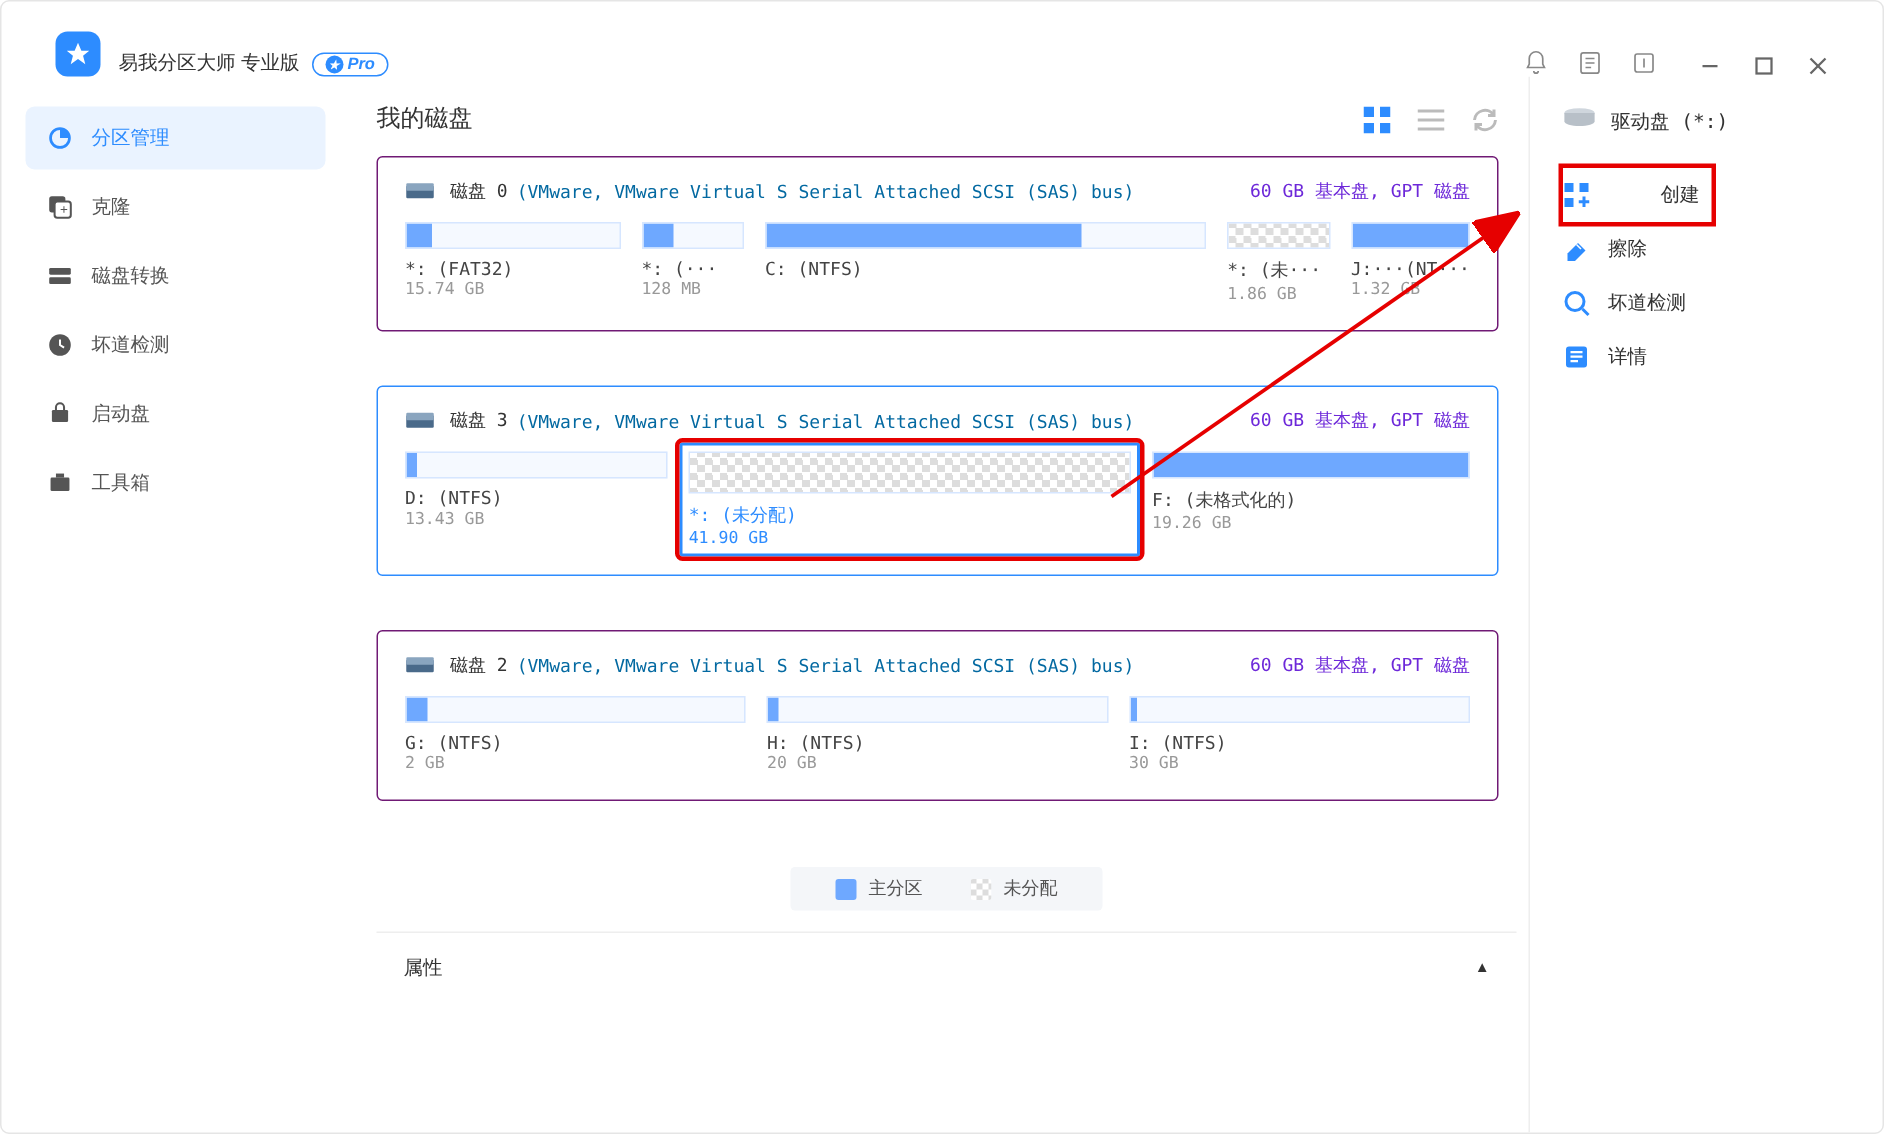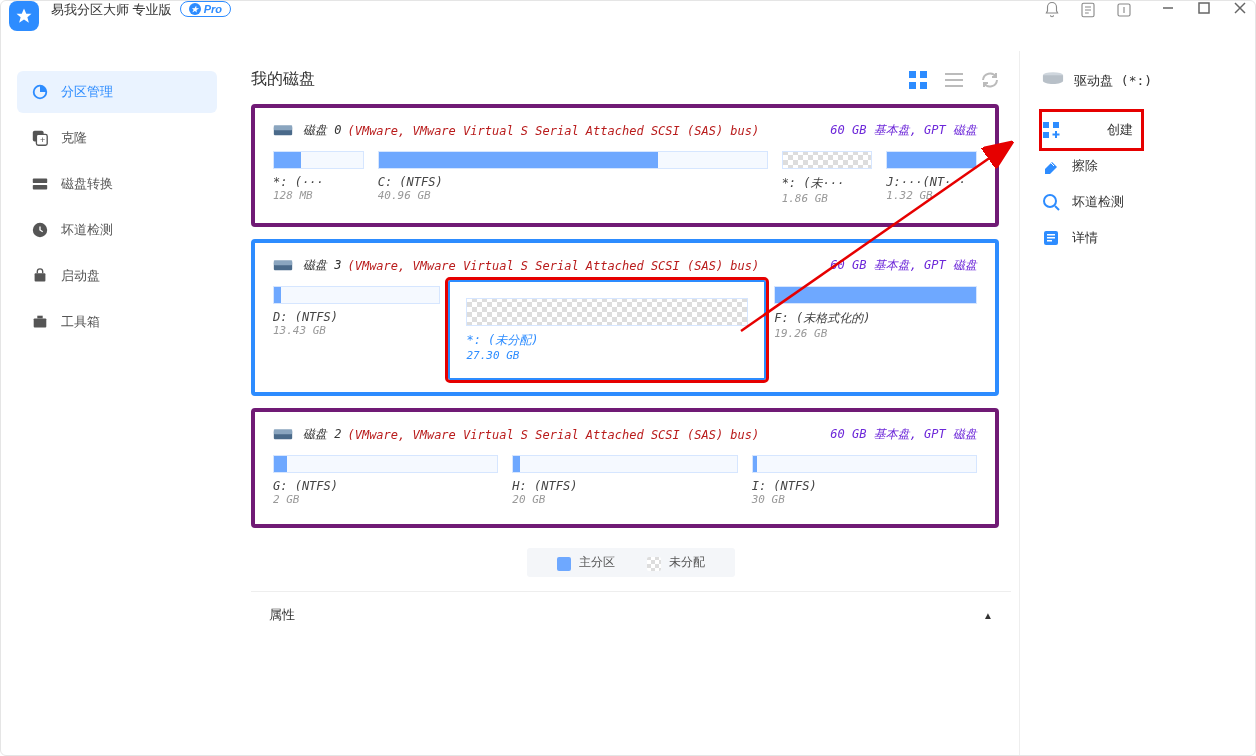--- a/index.html
+++ b/index.html
@@ -1,20 +1,20 @@
 <!DOCTYPE html>
 <html><head>
 <meta charset="utf-8">
 <style>
 * { margin:0; padding:0; box-sizing:border-box; font-family:"Microsoft YaHei",Arial,sans-serif; }
 body { background:#fff; width:1256px; height:756px; overflow:hidden; position:relative; }
 .app { width:1256px; height:756px; border:1px solid #e5e5e5; border-radius:6px; position:relative; display:flex; flex-direction:column; }
 
 
-.titlebar { height:50px; display:flex; align-items:flex-start; padding:0 8px; }
+.titlebar { height:50px; display:flex; align-items:flex-end; padding:0 36px; }
 .logo { width:30px; height:30px; background:#2d8cff; border-radius:8px; display:flex; align-items:center; justify-content:center; }
 .logo svg { width:18px; height:18px; fill:#fff; }
 .app-title { margin-left:12px; font-size:13px; color:#333; }
 .pro-badge { margin-left:8px; border:1.5px solid #2d8cff; border-radius:10px; padding:1px 8px; font-size:11px; color:#2d8cff; font-weight:bold; font-style:italic; display:flex; align-items:center; gap:3px; }
 .pro-star { width:12px; height:12px; background:#2d8cff; border-radius:50%; display:flex; align-items:center; justify-content:center; color:#fff; font-size:8px; }
 .title-spacer { flex:1; }
 .title-icons { display:flex; align-items:center; gap:18px; }
 .title-icon { width:18px; height:18px; cursor:pointer; display:flex; align-items:center; justify-content:center; color:#888; }
 .win-controls { display:flex; align-items:center; gap:22px; margin-left:28px; }
 .win-btn { width:14px; height:14px; cursor:pointer; display:flex; align-items:center; justify-content:center; color:#666; }
@@ -29,45 +29,45 @@
 .side-icon { width:18px; height:18px; margin-right:12px; display:flex; align-items:center; justify-content:center; }
 
 
 .main { flex:1; padding:18px 8px 0 18px; overflow:auto; position:relative; }
 .main-header { display:flex; align-items:center; margin-bottom:14px; padding-right:12px; }
 .main-title { font-size:16px; color:#333; font-weight:500; }
 .view-icons { display:flex; gap:18px; align-items:center; }
 .view-icon { width:18px; height:18px; cursor:pointer; color:#bbb; }
 .view-icon.active { color:#2d8cff; }
 
-.disk-card { border:4px solid #701a75; border-radius:4px; margin-bottom:12px; padding:14px 18px 18px 18px; margin-right:12px; background:#fff;font-style:italic; }
+.disk-card { border:1px solid #701a75; border-radius:4px; margin-bottom:36px; padding:14px 18px 18px 18px; margin-right:12px; background:#fff; }
 .disk-card.selected { border-color:#2d8cff; }
 .disk-head { display:flex; align-items:center; font-size:12px; margin-bottom:12px; }
 .disk-icon { width:20px; height:14px; margin-right:10px; }
 .disk-icon svg{width:100%;height:100%;}
 .disk-name { color:#333; font-family:monospace,"Microsoft YaHei"; }
-.disk-desc { color:#b91c1c; margin-left:6px; font-family:monospace,"Microsoft YaHei"; }
+.disk-desc { color:#0369a1; margin-left:6px; font-family:monospace,"Microsoft YaHei"; }
 .disk-meta { margin-left:auto; color:#6d28d9; font-family:monospace,"Microsoft YaHei"; }
 
 .part-row { display:flex; gap:14px; }
 .part { flex:1; display:flex; flex-direction:column; }
 .part-bar { height:18px; border:1px solid #d6e6ff; background:#f5f9ff; position:relative; overflow:hidden; }
 .part-bar .fill { position:absolute; left:0; top:0; height:100%; background:#6ea8ff; }
 .part-bar.unalloc { background:repeating-conic-gradient(#ddd 0% 25%,#fff 0% 50%) 0/10px 10px; }
 .part-label { font-family:monospace,"Microsoft YaHei"; font-size:12px; color:#444; margin-top:6px; white-space:nowrap; overflow:hidden; text-overflow:ellipsis; }
 .part-size { font-family:monospace,"Microsoft YaHei"; font-size:11px; color:#999; }
 
-.part.selected { border:2px solid #2d8cff; border-radius:2px; padding:16px; margin:-6px; }
+.part.selected { border:2px solid #2d8cff; border-radius:2px; padding:4px; margin:-6px; }
 .part.selected .part-bar { height:28px; }
 .part.selected .part-label, .part.selected .part-size { color:#2d8cff; }
 .highlight-box { outline:3px solid #e60000; }
 
 
 .legend { display:flex; justify-content:center; gap:24px; align-items:center; padding:8px 0 14px 0; }
-.leg-item { display:flex; align-items:flex-end; gap:8px; font-size:12px; color:#555; background:#f4f6f9; padding:6px 30px; border-radius:3px; }
+.leg-item { display:flex; align-items:center; gap:8px; font-size:12px; color:#555; background:#f4f6f9; padding:6px 30px; border-radius:3px; }
 .leg-sw { width:14px; height:14px; border-radius:2px; }
 
 
 .attr-bar { border-top:1px solid #eee; padding:14px 18px; display:flex; align-items:center; font-size:13px; color:#333; cursor:pointer; }
 .attr-chevron { margin-left:auto; font-size:10px; }
 
 
 .rpanel { width:236px; border-left:1px solid #eee; padding:20px 22px; }
 .r-head { display:flex; align-items:center; gap:10px; font-size:13px; color:#333; margin-bottom:22px; }
 .r-disk-icon svg{width:22px;height:16px;}
@@ -223,33 +223,39 @@
             <div class="disk-head">
     <span class="disk-icon"><svg viewBox="0 0 24 16">
                   <rect x="1" y="3" width="22" height="10" rx="1" fill="#4a6a8a"></rect>
                   <rect x="1" y="1" width="22" height="6" rx="1" fill="#8aa5bf"></rect>
                 </svg></span>
     <span class="disk-name">磁盘 0</span>
     <span class="disk-desc">(VMware,  VMware Virtual S Serial Attached SCSI (SAS) bus)</span>
     <span class="disk-meta">60 GB 基本盘, GPT 磁盘</span>
             </div>
             <div class="part-row">
+              <div class="part" style="flex:2.1">
+      <div class="part-bar">
+                  <div class="fill" style="width:12%"></div>
+                </div>
+      <div class="part-label">*: (FAT32)</div>
+      <div class="part-size">15.74 GB</div>
+    </div>
               <div class="part" style="flex:1">
       <div class="part-bar">
                   <div class="fill" style="width:30%"></div>
                 </div>
       <div class="part-label">*: (···</div>
       <div class="part-size">128 MB</div>
     </div>
               <div class="part" style="flex:4.3">
       <div class="part-bar">
                   <div class="fill" style="width:72%"></div>
                 </div>
       <div class="part-label">C: (NTFS)</div>
-      <div class="part-size">40.96 GB</div>
     </div>
               <div class="part" style="flex:1">
       <div class="part-bar unalloc"></div>
       <div class="part-label">*: (未···</div>
       <div class="part-size">1.86 GB</div>
     </div>
               <div class="part" style="flex:1">
       <div class="part-bar">
                   <div class="fill" style="width:100%"></div>
                 </div>
@@ -272,21 +278,21 @@
               <div class="part" style="flex:1.9">
       <div class="part-bar">
                   <div class="fill" style="width:4%"></div>
                 </div>
       <div class="part-label">D: (NTFS)</div>
       <div class="part-size">13.43 GB</div>
     </div>
               <div class="part selected highlight-box" style="flex:3.2">
       <div class="part-bar unalloc"></div>
       <div class="part-label">*: (未分配)</div>
-      <div class="part-size">27.30 GB</div>
+      <div class="part-size">41.90 GB</div>
     </div>
               <div class="part" style="flex:2.3">
       <div class="part-bar">
                   <div class="fill" style="width:100%"></div>
                 </div>
       <div class="part-label">F: (未格式化的)</div>
       <div class="part-size">19.26 GB</div>
     </div>
             </div>
           </div>

